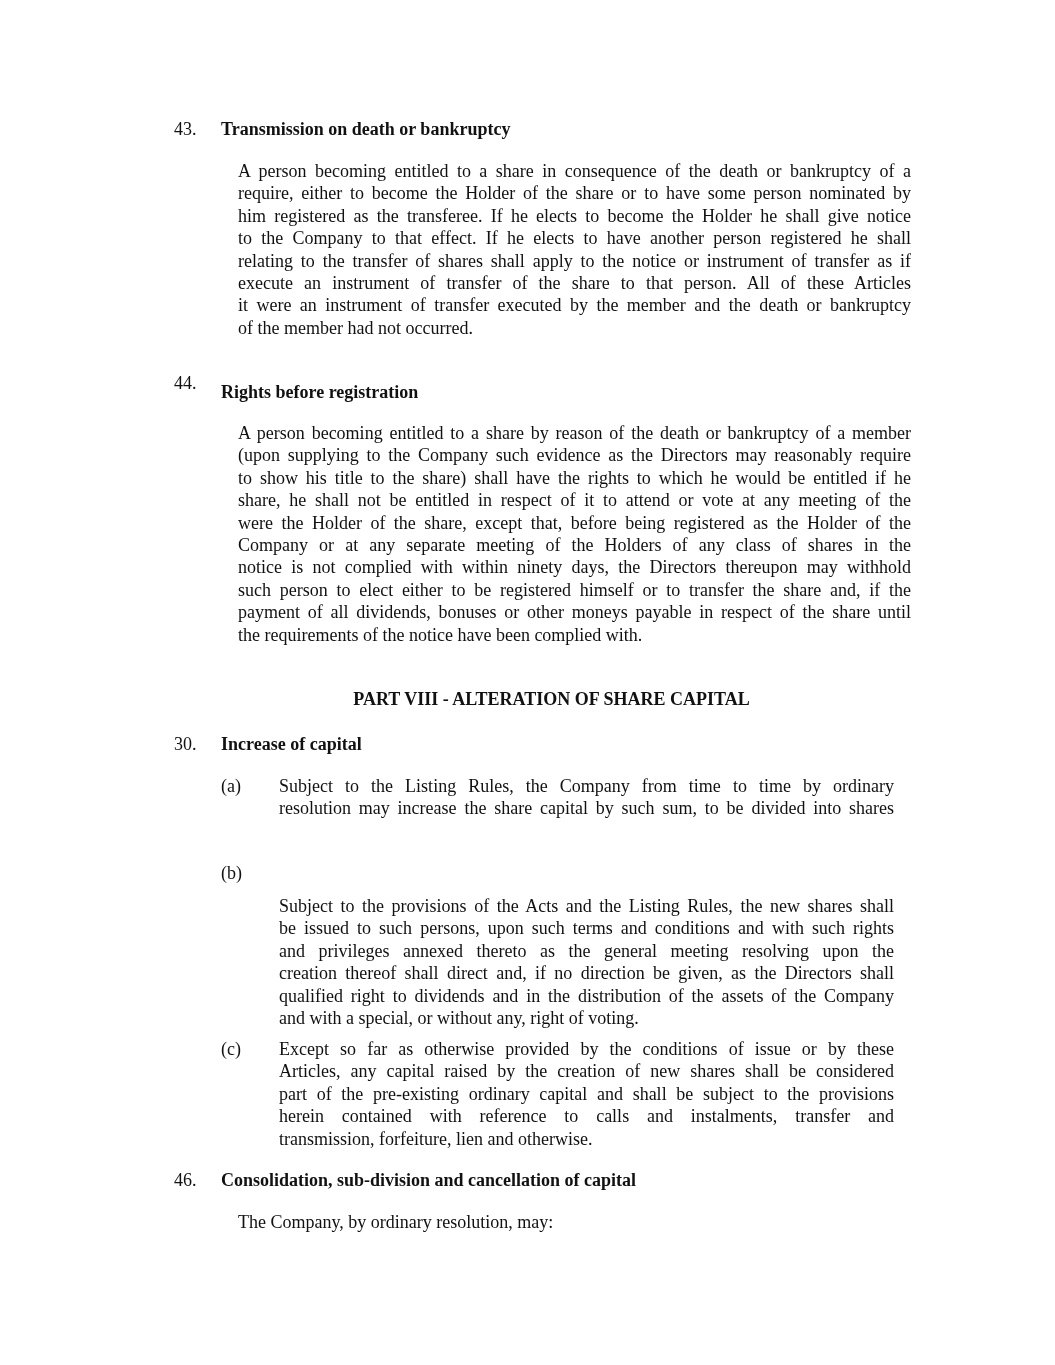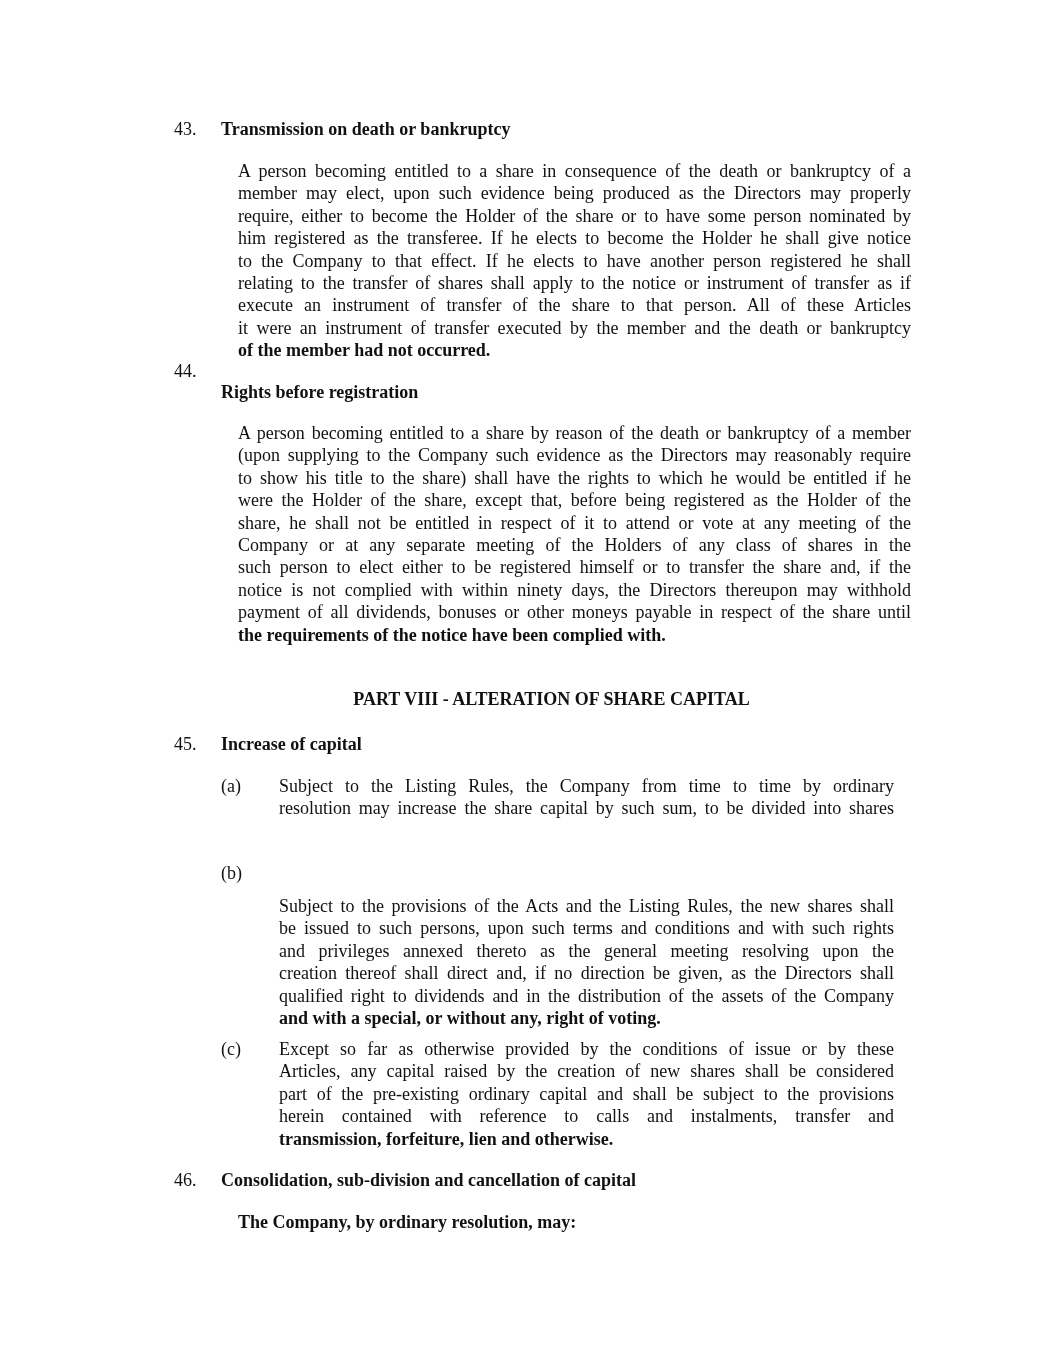--- a/index.html
+++ b/index.html
@@ -6,59 +6,58 @@
   body { width: 1055px; height: 1365px; position: relative; overflow: hidden;
          font-family: "Liberation Serif", "DejaVu Serif", serif; color: #111111; font-size: 18px; }
   .page { position: absolute; left: 0; top: 0; width: 1055px; height: 1365px; }
   .num { position: absolute; left: 162px; font-size: 18px; line-height: 22.4px; margin-left: 12px; }
   .heading { position: absolute; left: 221px; font-weight: bold; font-size: 18px; line-height: 22.4px; }
   .part { position: absolute; left: 0; width: 1055px; text-align: center; font-weight: bold; font-size: 18px; line-height: 22.4px; padding-left: 24px; }
   .para { position: absolute; left: 238px; width: 673px; font-size: 18px; line-height: 22.4px; }
   .sublabel { position: absolute; left: 221px; font-size: 18px; line-height: 22.4px; }
   .subpara { position: absolute; left: 279px; width: 615px; font-size: 18px; line-height: 22.4px; }
   .line { display: block; white-space: nowrap; text-align: justify; text-align-last: justify; height: 22.4px; }
-  .line.last { text-align-last: left; font-weight: bold; }
+  .line.last { text-align-last: left; }
 </style>
 </head>
 <body>
 
 <div class="page">
 
   <div class="num" style="top:118px">43.</div>
   <div class="heading" style="top:118px">Transmission on death or bankruptcy</div>
   <div class="para" style="top:160px">
     <span class="line">A person becoming entitled to a share in consequence of the death or bankruptcy of a</span>
-    <span class="line">member may elect, upon such evidence being produced as the Directors may properly</span>
     <span class="line">require, either to become the Holder of the share or to have some person nominated by</span>
     <span class="line">him registered as the transferee.  If he elects to become the Holder he shall give notice</span>
     <span class="line">to the Company to that effect.  If he elects to have another person registered he shall</span>
     <span class="line">relating to the transfer of shares shall apply to the notice or instrument of transfer as if</span>
     <span class="line">execute an instrument of transfer of the share to that person.  All of these Articles</span>
     <span class="line">it were an instrument of transfer executed by the member and the death or bankruptcy</span>
     <span class="line last">of the member had not occurred.</span>
   </div>
 
-  <div class="num" style="top:360px">44.</div>
+  <div class="num" style="top:372px">44.</div>
   <div class="heading" style="top:381px">Rights before registration</div>
   <div class="para" style="top:422px">
     <span class="line">A person becoming entitled to a share by reason of the death or bankruptcy of a member</span>
     <span class="line">(upon supplying to the Company such evidence as the Directors may reasonably require</span>
     <span class="line">to show his title to the share) shall have the rights to which he would be entitled if he</span>
+    <span class="line">share, he shall not be entitled in respect of it to attend or vote at any meeting of the</span>
     <span class="line">were the Holder of the share, except that, before being registered as the Holder of the</span>
-    <span class="line">share, he shall not be entitled in respect of it to attend or vote at any meeting of the</span>
     <span class="line">Company or at any separate meeting of the Holders of any class of shares in the</span>
+    <span class="line">notice is not complied with within ninety days, the Directors thereupon may withhold</span>
     <span class="line">such person to elect either to be registered himself or to transfer the share and, if the</span>
-    <span class="line">notice is not complied with within ninety days, the Directors thereupon may withhold</span>
     <span class="line">payment of all dividends, bonuses or other moneys payable in respect of the share until</span>
     <span class="line last">the requirements of the notice have been complied with.</span>
   </div>
 
   <div class="part" style="top:688px">PART VIII - ALTERATION OF SHARE CAPITAL</div>
 
-  <div class="num" style="top:733px">45.</div>
+  <div class="num" style="top:733px">30.</div>
   <div class="heading" style="top:733px">Increase of capital</div>
 
   <div class="sublabel" style="top:775px">(a)</div>
   <div class="subpara" style="top:775px">
     <span class="line">Subject to the Listing Rules, the Company from time to time by ordinary</span>
     <span class="line">resolution may increase the share capital by such sum, to be divided into shares</span>
   </div>
 
   <div class="sublabel" style="top:862px">(b)</div>
   <div class="subpara" style="top:895px">

